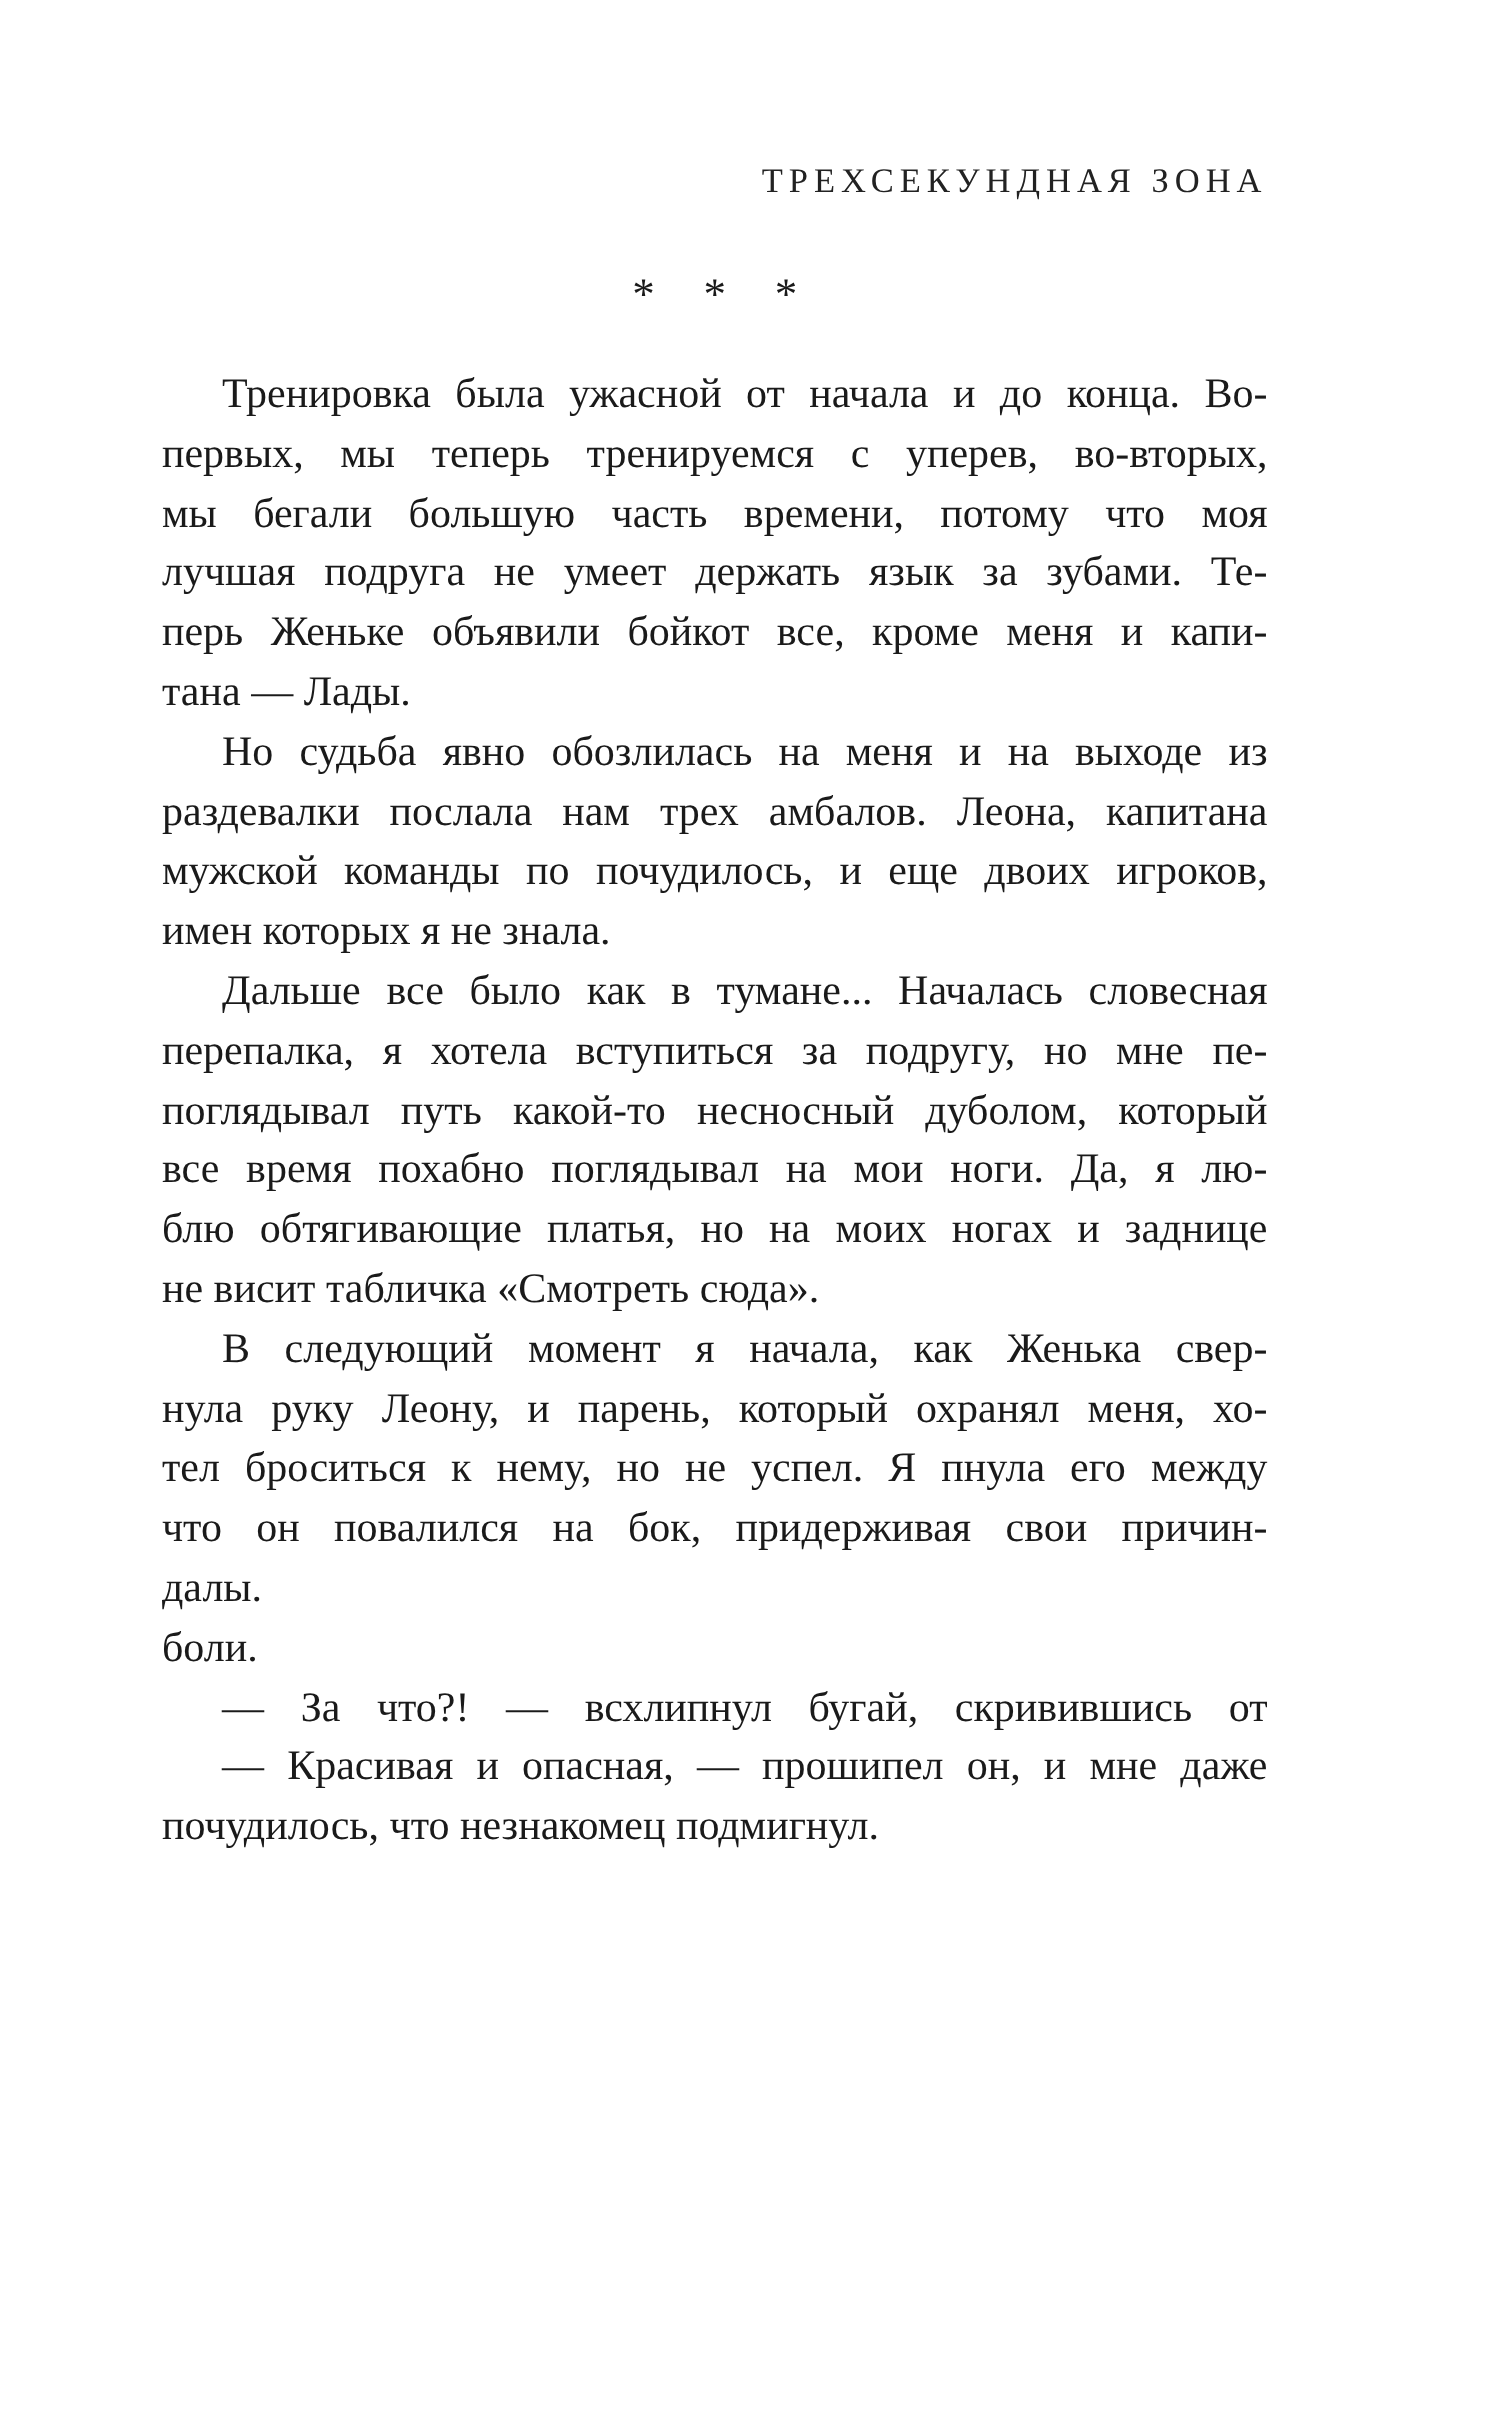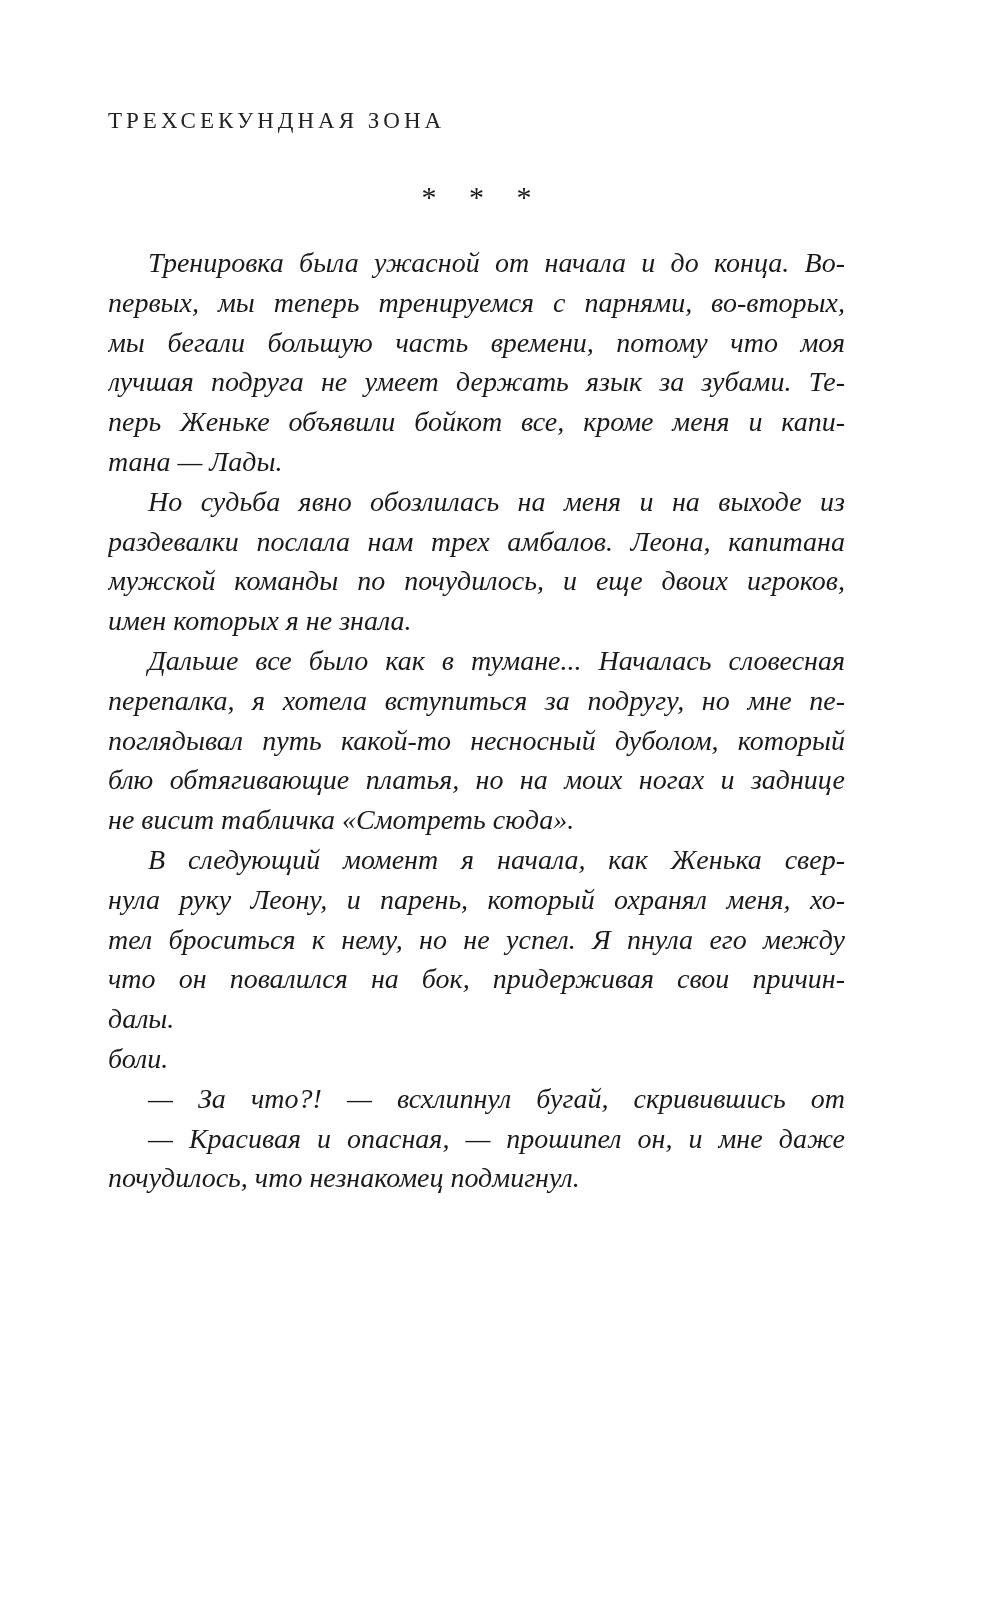--- a/index.html
+++ b/index.html
@@ -14,21 +14,21 @@
     background: #ffffff;
     color: #1a1a1a;
     font-family: "Liberation Serif", "DejaVu Serif", serif;
     overflow: hidden;
   }
   .running-header {
     position: absolute;
     top: 108px;
     left: 108px;
     width: 737px;
-    text-align: left;
+    text-align: right;
     font-size: 23px;
     letter-spacing: 4px;
     color: #222222;
     white-space: nowrap;
   }
   .separator {
     position: absolute;
     top: 180px;
     left: 108px;
     width: 737px;
@@ -37,21 +37,20 @@
     word-spacing: 25px;
     color: #1a1a1a;
   }
   .body-text {
     position: absolute;
     top: 243px;
     left: 108px;
     width: 737px;
     font-size: 28px;
     line-height: 39.8px;
-    font-style: italic;
   }
   .paragraph {
     margin: 0;
     padding: 0;
   }
   .line {
     height: 39.8px;
     overflow: hidden;
     text-align: justify;
     text-align-last: justify;
@@ -67,36 +66,37 @@
 </style>
 </head>
 <body>
 
 <div class="page">
   <div class="running-header">ТРЕХСЕКУНДНАЯ ЗОНА</div>
   <div class="separator">* * *</div>
   <div class="body-text">
       <div class="paragraph">
         <div class="line first">Тренировка была ужасной от начала и до конца. Во-</div>
-        <div class="line">первых, мы теперь тренируемся с парнями, во-вторых,</div>
+        <div class="line">первых, мы теперь тренируемся с уперев, во-вторых,</div>
         <div class="line">мы бегали большую часть времени, потому что моя</div>
         <div class="line">лучшая подруга не умеет держать язык за зубами. Те-</div>
         <div class="line">перь Женьке объявили бойкот все, кроме меня и капи-</div>
         <div class="line last">тана — Лады.</div>
       </div>
       <div class="paragraph">
         <div class="line first">Но судьба явно обозлилась на меня и на выходе из</div>
         <div class="line">раздевалки послала нам трех амбалов. Леона, капитана</div>
         <div class="line">мужской команды по почудилось, и еще двоих игроков,</div>
         <div class="line last">имен которых я не знала.</div>
       </div>
       <div class="paragraph">
         <div class="line first">Дальше все было как в тумане... Началась словесная</div>
         <div class="line">перепалка, я хотела вступиться за подругу, но мне пе-</div>
         <div class="line">поглядывал путь какой-то несносный дуболом, который</div>
+        <div class="line">все время похабно поглядывал на мои ноги. Да, я лю-</div>
         <div class="line">блю обтягивающие платья, но на моих ногах и заднице</div>
         <div class="line last">не висит табличка «Смотреть сюда».</div>
       </div>
       <div class="paragraph">
         <div class="line first">В следующий момент я начала, как Женька свер-</div>
         <div class="line">нула руку Леону, и парень, который охранял меня, хо-</div>
         <div class="line">тел броситься к нему, но не успел. Я пнула его между</div>
         <div class="line">что он повалился на бок, придерживая свои причин-</div>
         <div class="line last">далы.</div>
       </div>

